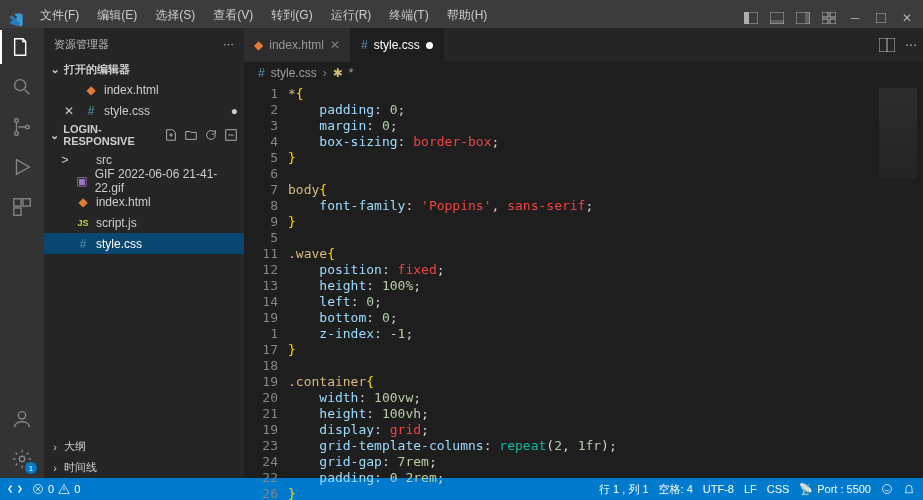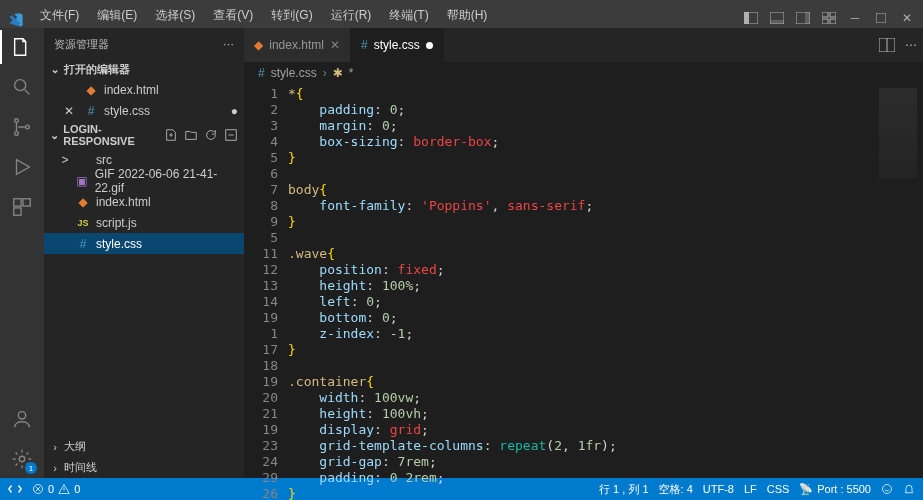--- a/index.html
+++ b/index.html
@@ -313,21 +313,21 @@
           <div>19</div>
           <div>1</div>
           <div>17</div>
           <div>18</div>
           <div>19</div>
           <div>20</div>
           <div>21</div>
           <div>19</div>
           <div>23</div>
           <div>24</div>
-          <div>29</div>
+          <div>22</div>
           <div>26</div>
         </div>
       <div class="code" id="code"><div><span class="c-sel">*</span><span class="c-brace">{</span></div><div>    <span class="c-prop">padding</span>: <span class="c-num">0</span>;</div><div>    <span class="c-prop">margin</span>: <span class="c-num">0</span>;</div><div>    <span class="c-prop">box-sizing</span>: <span class="c-str">border-box</span>;</div><div><span class="c-brace">}</span></div><div>&nbsp;</div><div><span class="c-sel">body</span><span class="c-brace">{</span></div><div>    <span class="c-prop">font-family</span>: <span class="c-str">'Poppins'</span>, <span class="c-str">sans-serif</span>;</div><div><span class="c-brace">}</span></div><div>&nbsp;</div><div><span class="c-sel">.wave</span><span class="c-brace">{</span></div><div>    <span class="c-prop">position</span>: <span class="c-str">fixed</span>;</div><div>    <span class="c-prop">height</span>: <span class="c-num">100%</span>;</div><div>    <span class="c-prop">left</span>: <span class="c-num">0</span>;</div><div>    <span class="c-prop">bottom</span>: <span class="c-num">0</span>;</div><div>    <span class="c-prop">z-index</span>: <span class="c-num">-1</span>;</div><div><span class="c-brace">}</span></div><div>&nbsp;</div><div><span class="c-sel">.container</span><span class="c-brace">{</span></div><div>    <span class="c-prop">width</span>: <span class="c-num">100vw</span>;</div><div>    <span class="c-prop">height</span>: <span class="c-num">100vh</span>;</div><div>    <span class="c-prop">display</span>: <span class="c-str">grid</span>;</div><div>    <span class="c-prop">grid-template-columns</span>: <span class="c-fn">repeat</span>(<span class="c-num">2</span>, <span class="c-num">1fr</span>);</div><div>    <span class="c-prop">grid-gap</span>: <span class="c-num">7rem</span>;</div><div>    <span class="c-prop">padding</span>: <span class="c-num">0</span> <span class="c-num">2rem</span>;</div><div><span class="c-brace">}</span></div></div>
       <div class="minimap">
           <div class="blk"></div>
         </div>
     </div>
   </div>
 </div>
 

